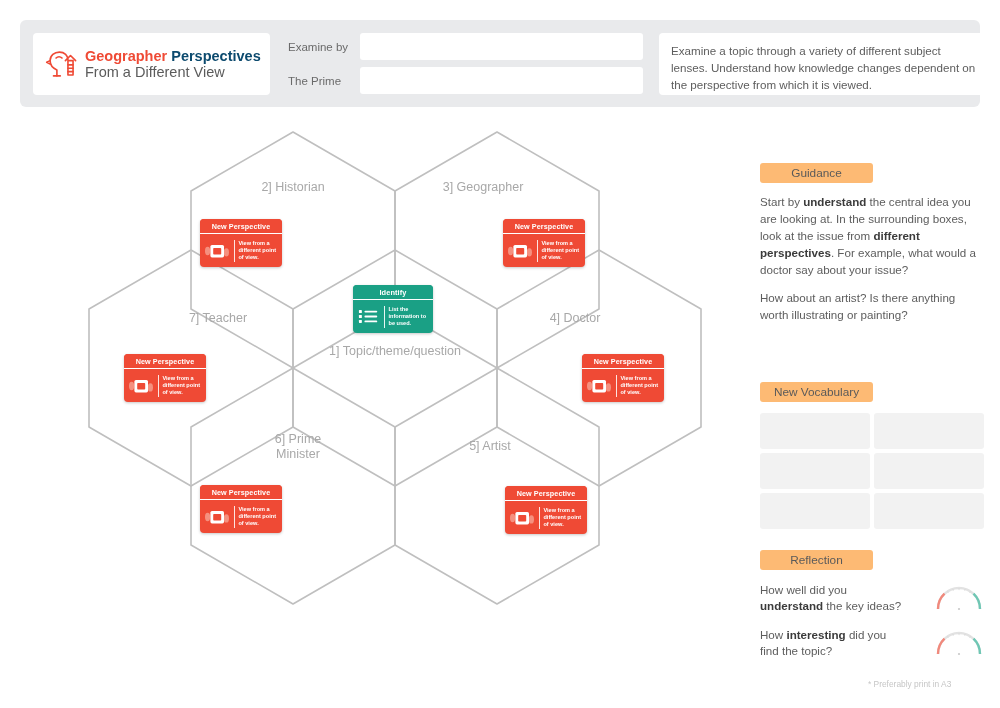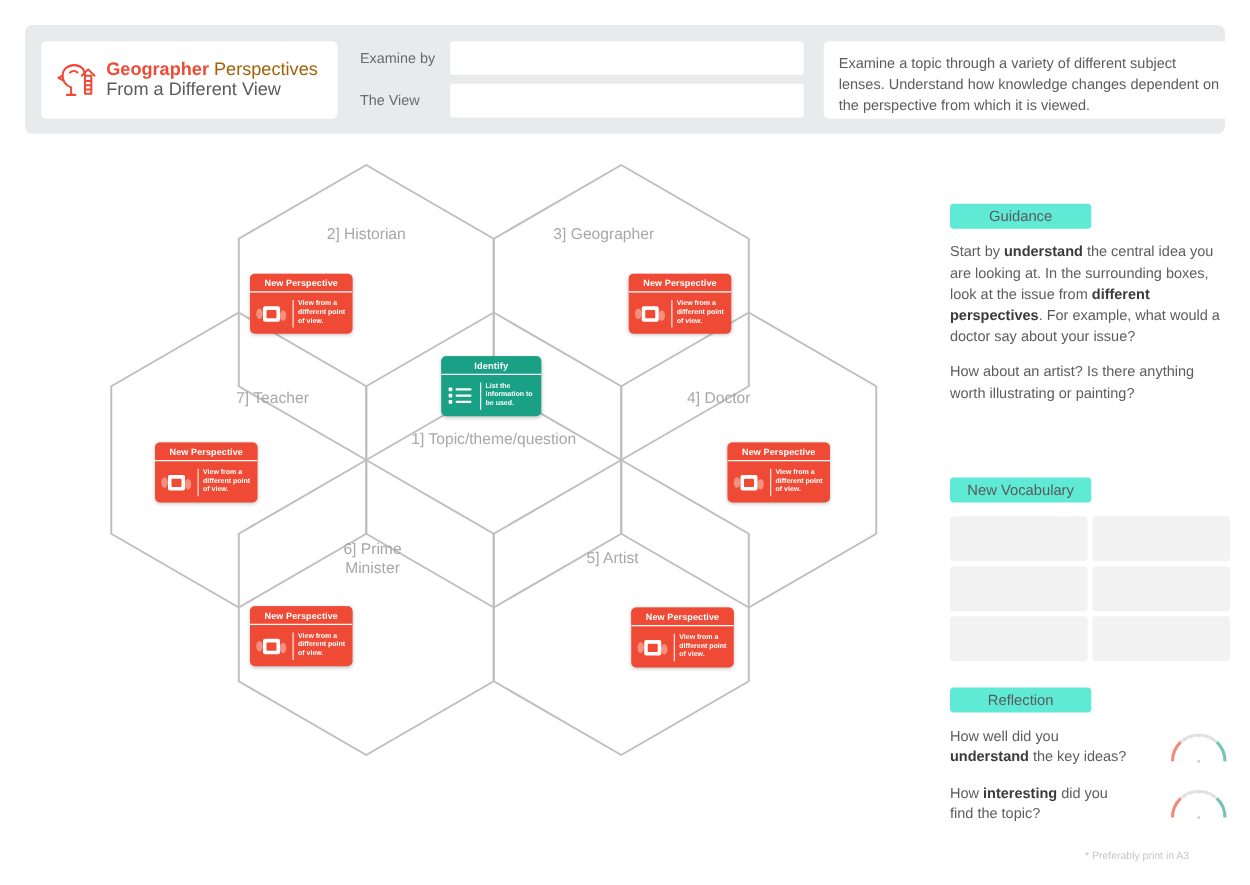--- a/index.html
+++ b/index.html
@@ -20,21 +20,21 @@
   .logo-card {
     position: absolute; left: 13px; top: 13px;
     width: 237px; height: 62px;
     background: #ffffff; border-radius: 4px;
     display: flex; align-items: center; padding-left: 12px;
   }
   .logo-icon { width: 34px; height: 34px; flex: 0 0 34px; margin-right: 6px; }
   .logo-text { line-height: 1.12; }
   .logo-line1 { font-size: 14.5px; color: #4c4c4c; white-space: nowrap; }
   .logo-line1 .accent { color: #ef4a35; font-weight: bold; }
-  .logo-line1 .bold2 { color: #a16207; font-weight: normal; }
+  .logo-line1 .bold2 { color: #0c4a6e; font-weight: bold; }
   .logo-line2 { font-size: 14.5px; color: #5b5b5b; white-space: nowrap; }
 
   .field-block { position: absolute; left: 268px; top: 13px; width: 355px; }
   .field-row { display: flex; align-items: center; height: 27px; margin-bottom: 7px; }
   .field-label {
     width: 72px; font-size: 11.5px; color: #6a6a6a; flex: 0 0 72px;
   }
   .field-input {
     flex: 1; height: 27px; background: #fff; border: none; border-radius: 3px;
     outline: none; font-size: 12px; color: #333; padding: 0 8px;
@@ -92,21 +92,21 @@
   }
   .card-identify .card-body { height: 33px; padding: 0 5px; }
   .card-identify .list-icon { width: 22px; height: 17px; flex: 0 0 22px; }
   .card-identify .divider {
     width: 1px; height: 22px; background: rgba(255,255,255,0.9); margin: 0 4px;
   }
   .card-identify .id-text {
     font-size: 5.6px; font-weight: bold; color: #fff; line-height: 1.3;
   }
   .section-tab {
-    background: #5eead4; border-radius: 3px;
+    background: #fdba74; border-radius: 3px;
     height: 20px; line-height: 20px; text-align: center;
     font-size: 11.8px; color: #5a5a5a; width: 113px;
   }
   .guidance-block { position: absolute; left: 760px; top: 163px; width: 224px; }
   .guidance-body { margin-top: 11px; font-size: 11.6px; line-height: 1.46; color: #5d5d5d; }
   .guidance-body p { margin-bottom: 11px; }
   .guidance-body b { color: #3b3b3b; font-weight: bold; }
 
   .vocab-block { position: absolute; left: 760px; top: 382px; width: 224px; }
   .vocab-grid {
@@ -153,21 +153,21 @@
         <div class="logo-line2">From a Different View</div>
       </div>
     </div>
 
     <div class="field-block">
       <div class="field-row">
         <div class="field-label">Examine by</div>
         <input class="field-input" type="text" value="" style="">
       </div>
       <div class="field-row">
-        <div class="field-label">The View</div>
+        <div class="field-label">The Prime</div>
         <input class="field-input" type="text" value="" style="">
       </div>
     </div>
 
     <div class="desc-card">Examine a topic through a variety of different subject lenses. Understand how knowledge changes dependent on the perspective from which it is viewed.</div>
   </div>
 
   <div class="hex-stage">
     <svg class="hex-svg" width="740" height="500" viewBox="0 0 740 500">
       <g fill="none" stroke="#bfbfbf" stroke-width="1.6" stroke-linejoin="round">

